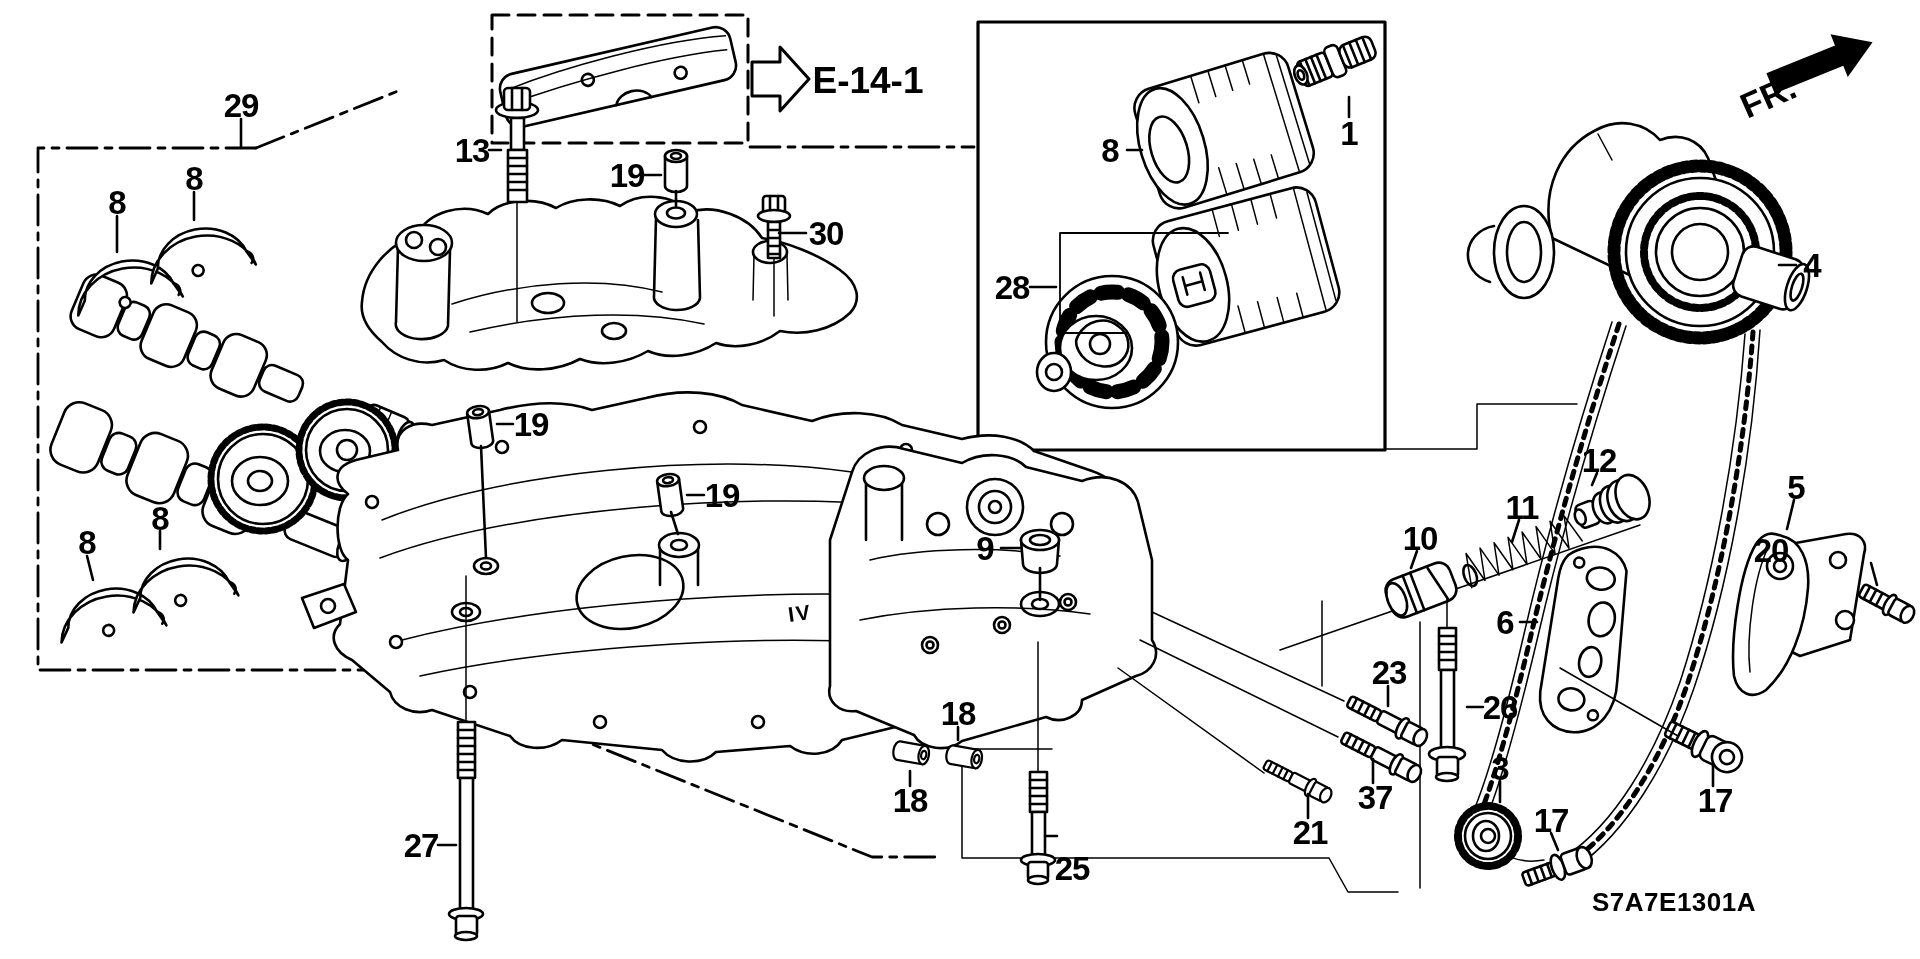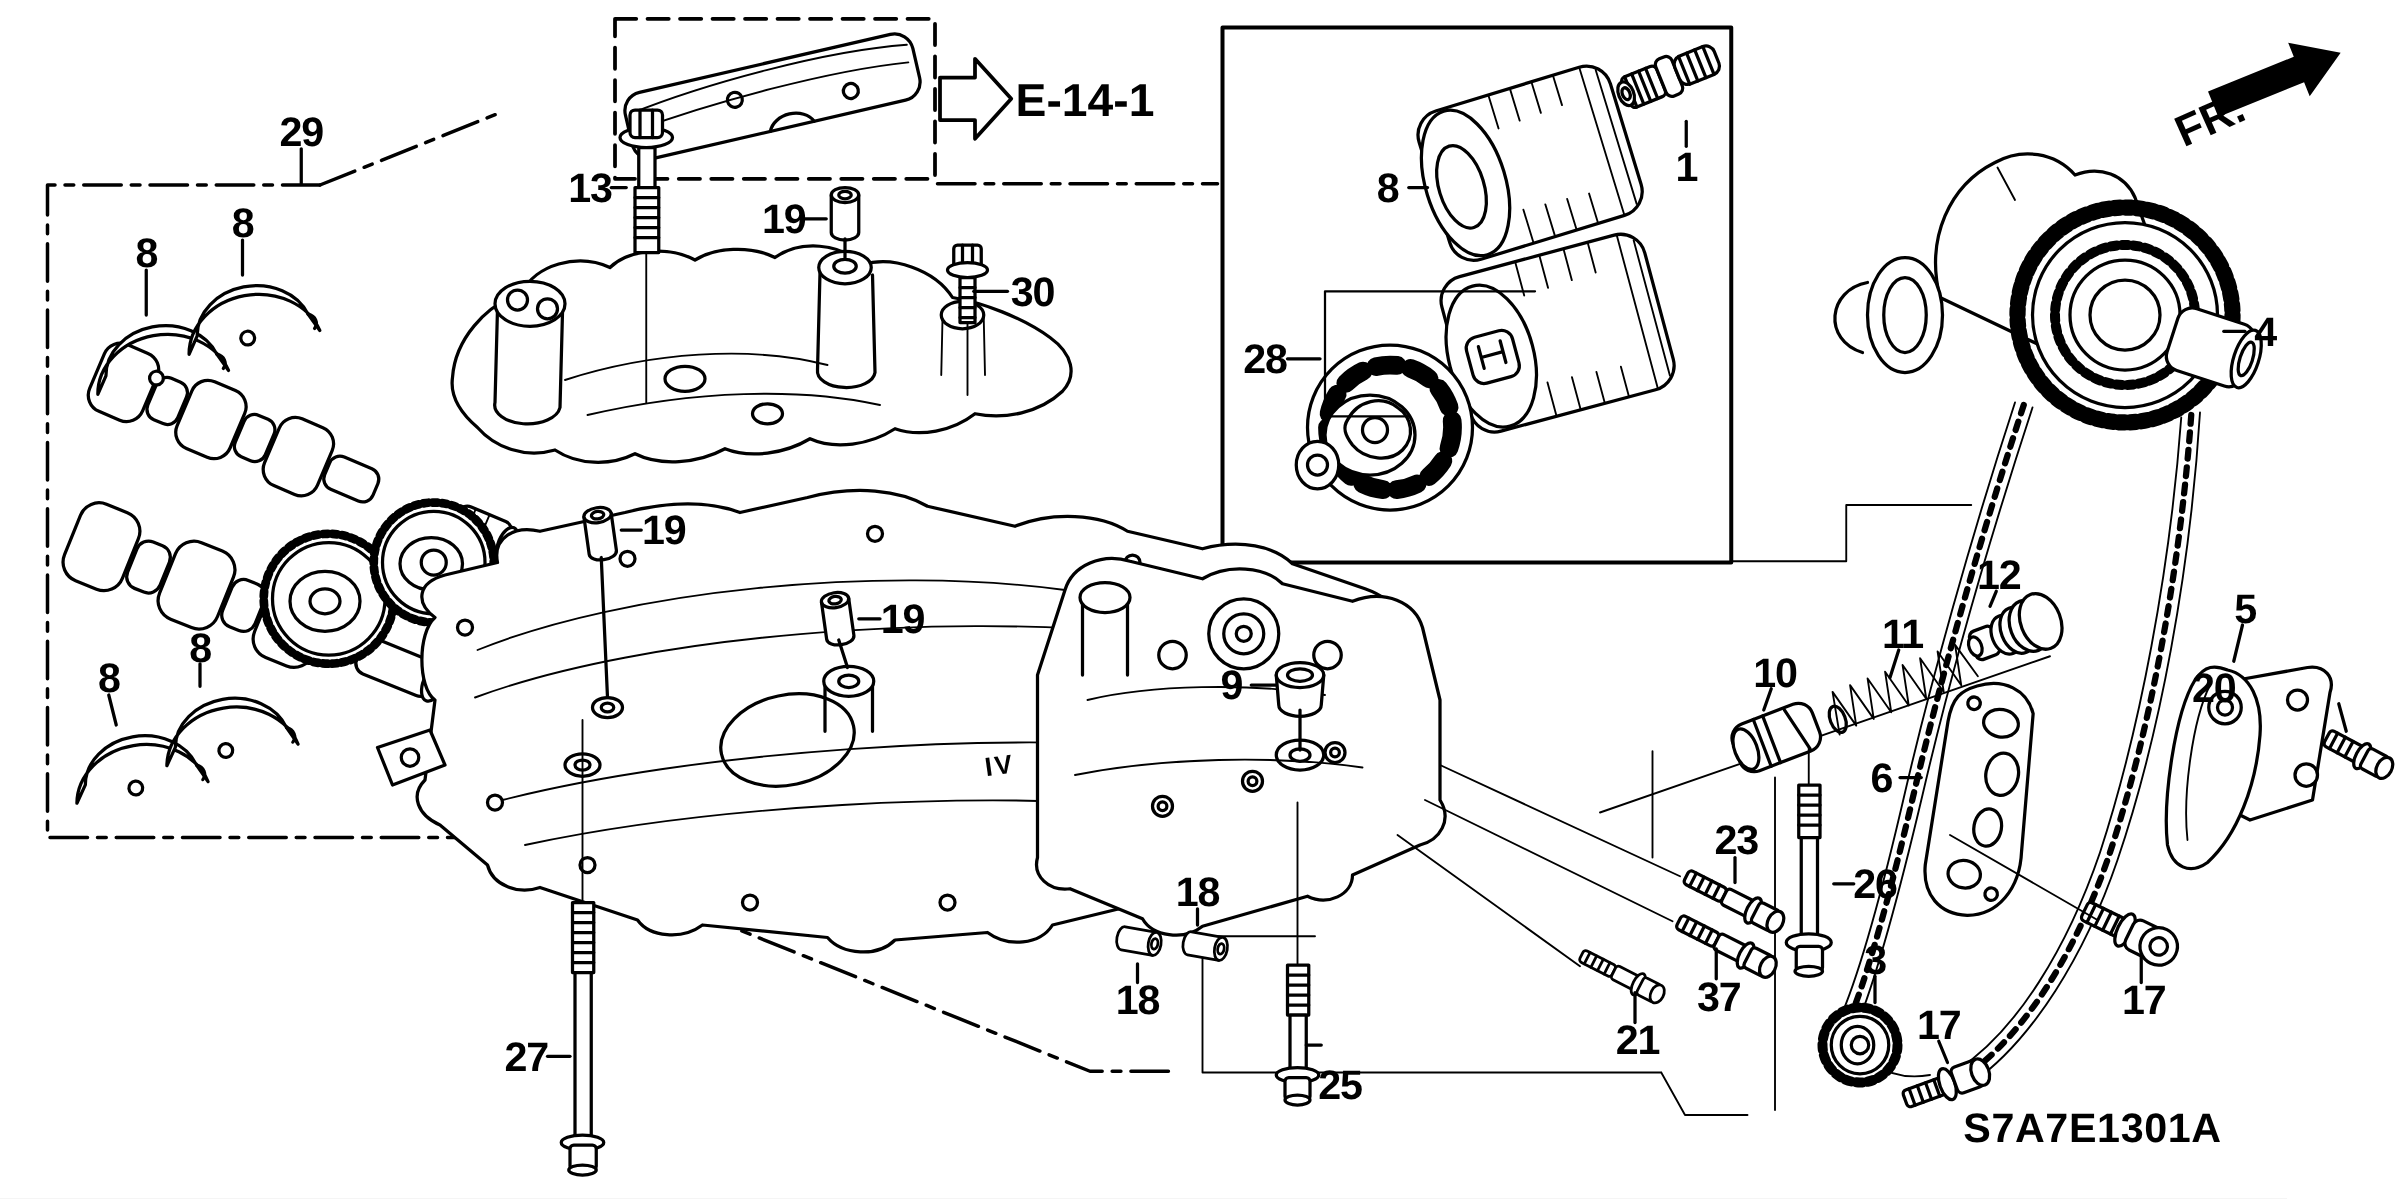--- a/index.html
+++ b/index.html
@@ -16,21 +16,21 @@
   .teeth{stroke-width:7;stroke-dasharray:4 3.5;fill:#fff;}
   .teeth2{stroke-width:8;stroke-dasharray:5 4;fill:#fff;}
   .chainring{stroke-width:13;stroke-dasharray:5 4;}
   .slots{stroke-width:15;stroke-dasharray:17 11;}
   .dash2{stroke-width:5;stroke-dasharray:7 7;}
   .blk{fill:#000;stroke:none;}
   .callout{position:absolute;transform:translate(-50%,-50%);font-weight:700;font-size:33px;
            color:#000;letter-spacing:-1px;white-space:nowrap;line-height:1;}
   .ref{font-size:37px;letter-spacing:0;}
   .fr{font-size:35px;transform:translate(-50%,-50%) rotate(-24deg);letter-spacing:0;}
-  .code{font-size:33px;letter-spacing:.5px;}
+  .code{font-size:26px;letter-spacing:.5px;}
   .cast{font-size:21px;font-weight:600;letter-spacing:2px;transform:translate(-50%,-50%) rotate(-8deg);}
 </style>
 </head>
 <body>
 
 <div id="stage">
 
 <svg width="1920" height="959" viewBox="0 0 1920 959">
   <defs>
     <g id="shell">

